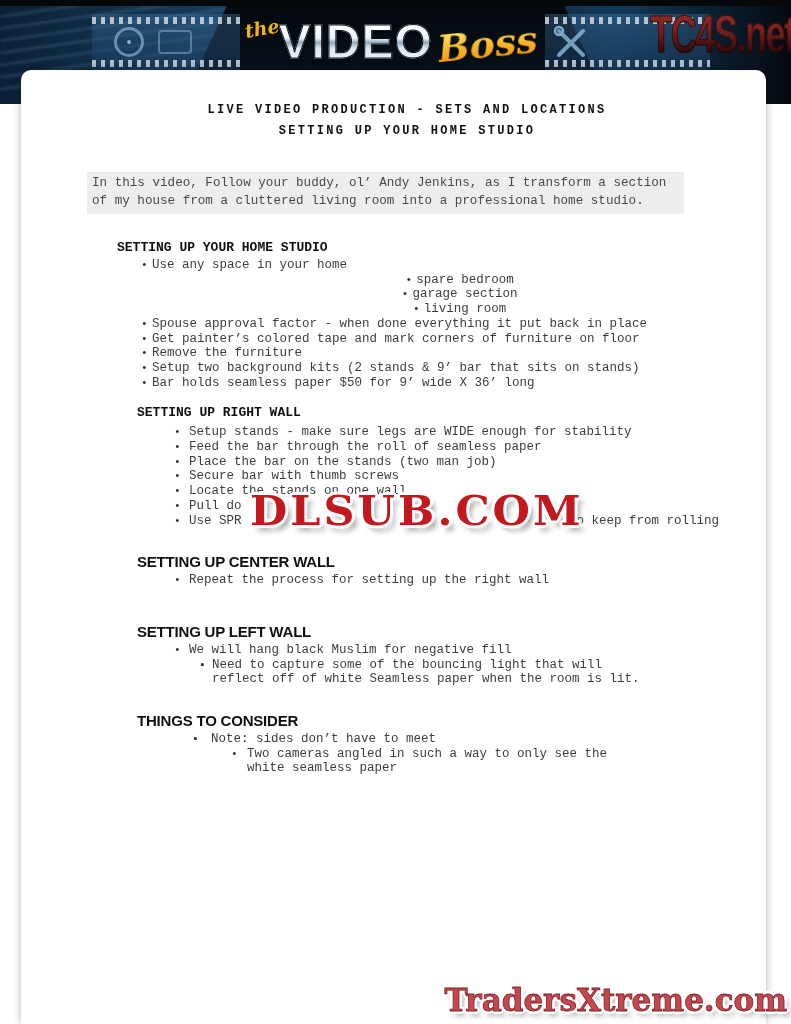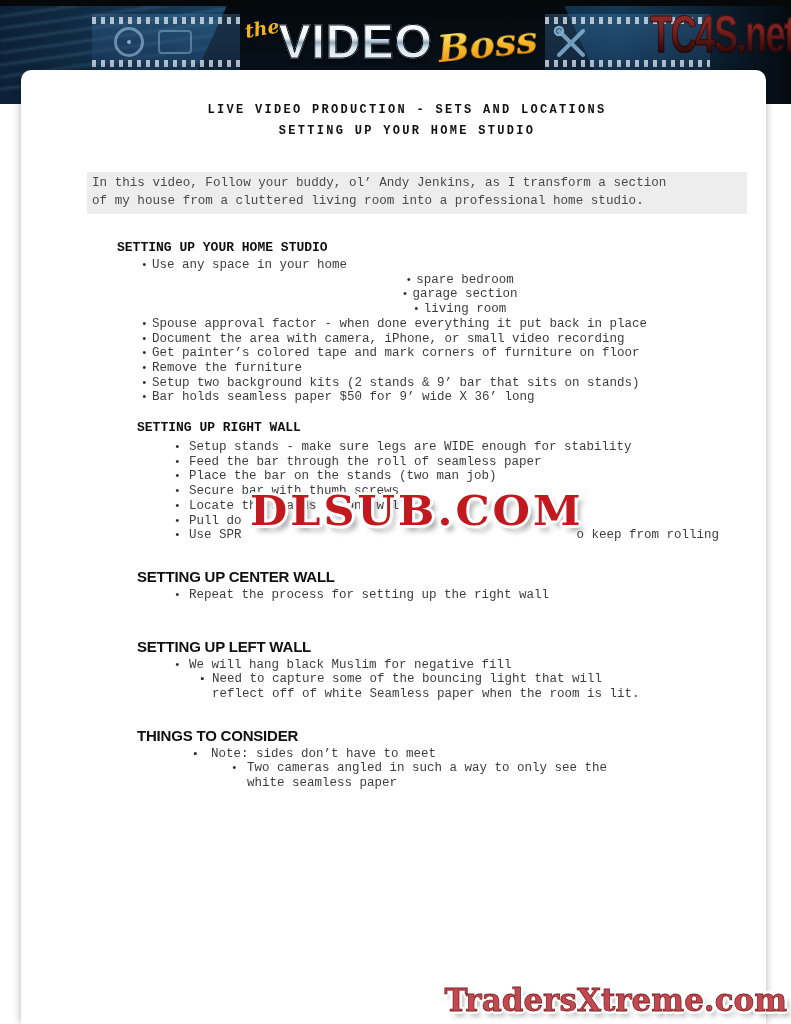--- a/index.html
+++ b/index.html
@@ -91,21 +91,21 @@
     box-shadow:0 0 9px rgba(0,0,0,0.30);
   }
   .content { position:relative; padding:30px 0 0 66px; width:710px; color:#3d3d3d; }
 
   .doc-title {
     width:640px; text-align:center; color:#111;
     font-weight:bold; font-size:12px; line-height:21px; letter-spacing:2.3px;
     white-space:nowrap;
   }
   .intro {
-    margin-top:30px; margin-left:0px; width:660px;
+    margin-top:30px; margin-left:0px; width:597px;
     background:#ededed; padding:3px 5px 4px 5px;
     font-size:12.6px; line-height:17.5px; color:#4a4a4a; white-space:nowrap;
   }
 
   .h-mono { font-family:"Liberation Mono","DejaVu Sans Mono",monospace; font-weight:bold; color:#101010; font-size:13px; line-height:16px; white-space:nowrap; }
   .h-sans { font-family:"Liberation Sans","DejaVu Sans",sans-serif; font-weight:bold; color:#101010; font-size:15px; letter-spacing:-0.2px; line-height:17px; white-space:nowrap; }
 
   .li { font-size:12.5px; line-height:14.7px; white-space:nowrap; color:#3d3d3d; }
   .blt { display:inline-block; font-size:11px; color:#2a2a2a; }
 
@@ -196,21 +196,20 @@
       <div>In this video, Follow your buddy, ol’ Andy Jenkins, as I transform a section</div>
       <div>of my house from a cluttered living room into a professional home studio.</div>
     </div>
 
     <div class="h-mono ind-h1">SETTING UP YOUR HOME STUDIO</div>
     <div class="li s1l1"><span class="blt">•</span><span>Use any space in your home</span></div>
     <div class="li s1l2"><span class="blt">•</span><span>spare bedroom</span></div>
     <div class="li s1l2"><span class="blt">•</span><span>garage section</span></div>
     <div class="li s1l2"><span class="blt">•</span><span>living room</span></div>
     <div class="li s1l1"><span class="blt">•</span><span>Spouse approval factor - when done everything it put back in place</span></div>
-    <div class="li s1l1"><span class="blt">•</span><span>Document the area with camera, iPhone, or small video recording</span></div>
     <div class="li s1l1"><span class="blt">•</span><span>Get painter’s colored tape and mark corners of furniture on floor</span></div>
     <div class="li s1l1"><span class="blt">•</span><span>Remove the furniture</span></div>
     <div class="li s1l1"><span class="blt">•</span><span>Setup two background kits (2 stands &amp; 9’ bar that sits on stands)</span></div>
     <div class="li s1l1"><span class="blt">•</span><span>Bar holds seamless paper $50 for 9’ wide X 36’ long</span></div>
 
     <div class="h-mono ind-h2 m-s2">SETTING UP RIGHT WALL</div>
     <div class="li s2l1"><span class="blt">•</span><span>Setup stands - make sure legs are WIDE enough for stability</span></div>
     <div class="li s2l1"><span class="blt">•</span><span>Feed the bar through the roll of seamless paper</span></div>
     <div class="li s2l1"><span class="blt">•</span><span>Place the bar on the stands (two man job)</span></div>
     <div class="li s2l1"><span class="blt">•</span><span>Secure bar with thumb screws</span></div>

